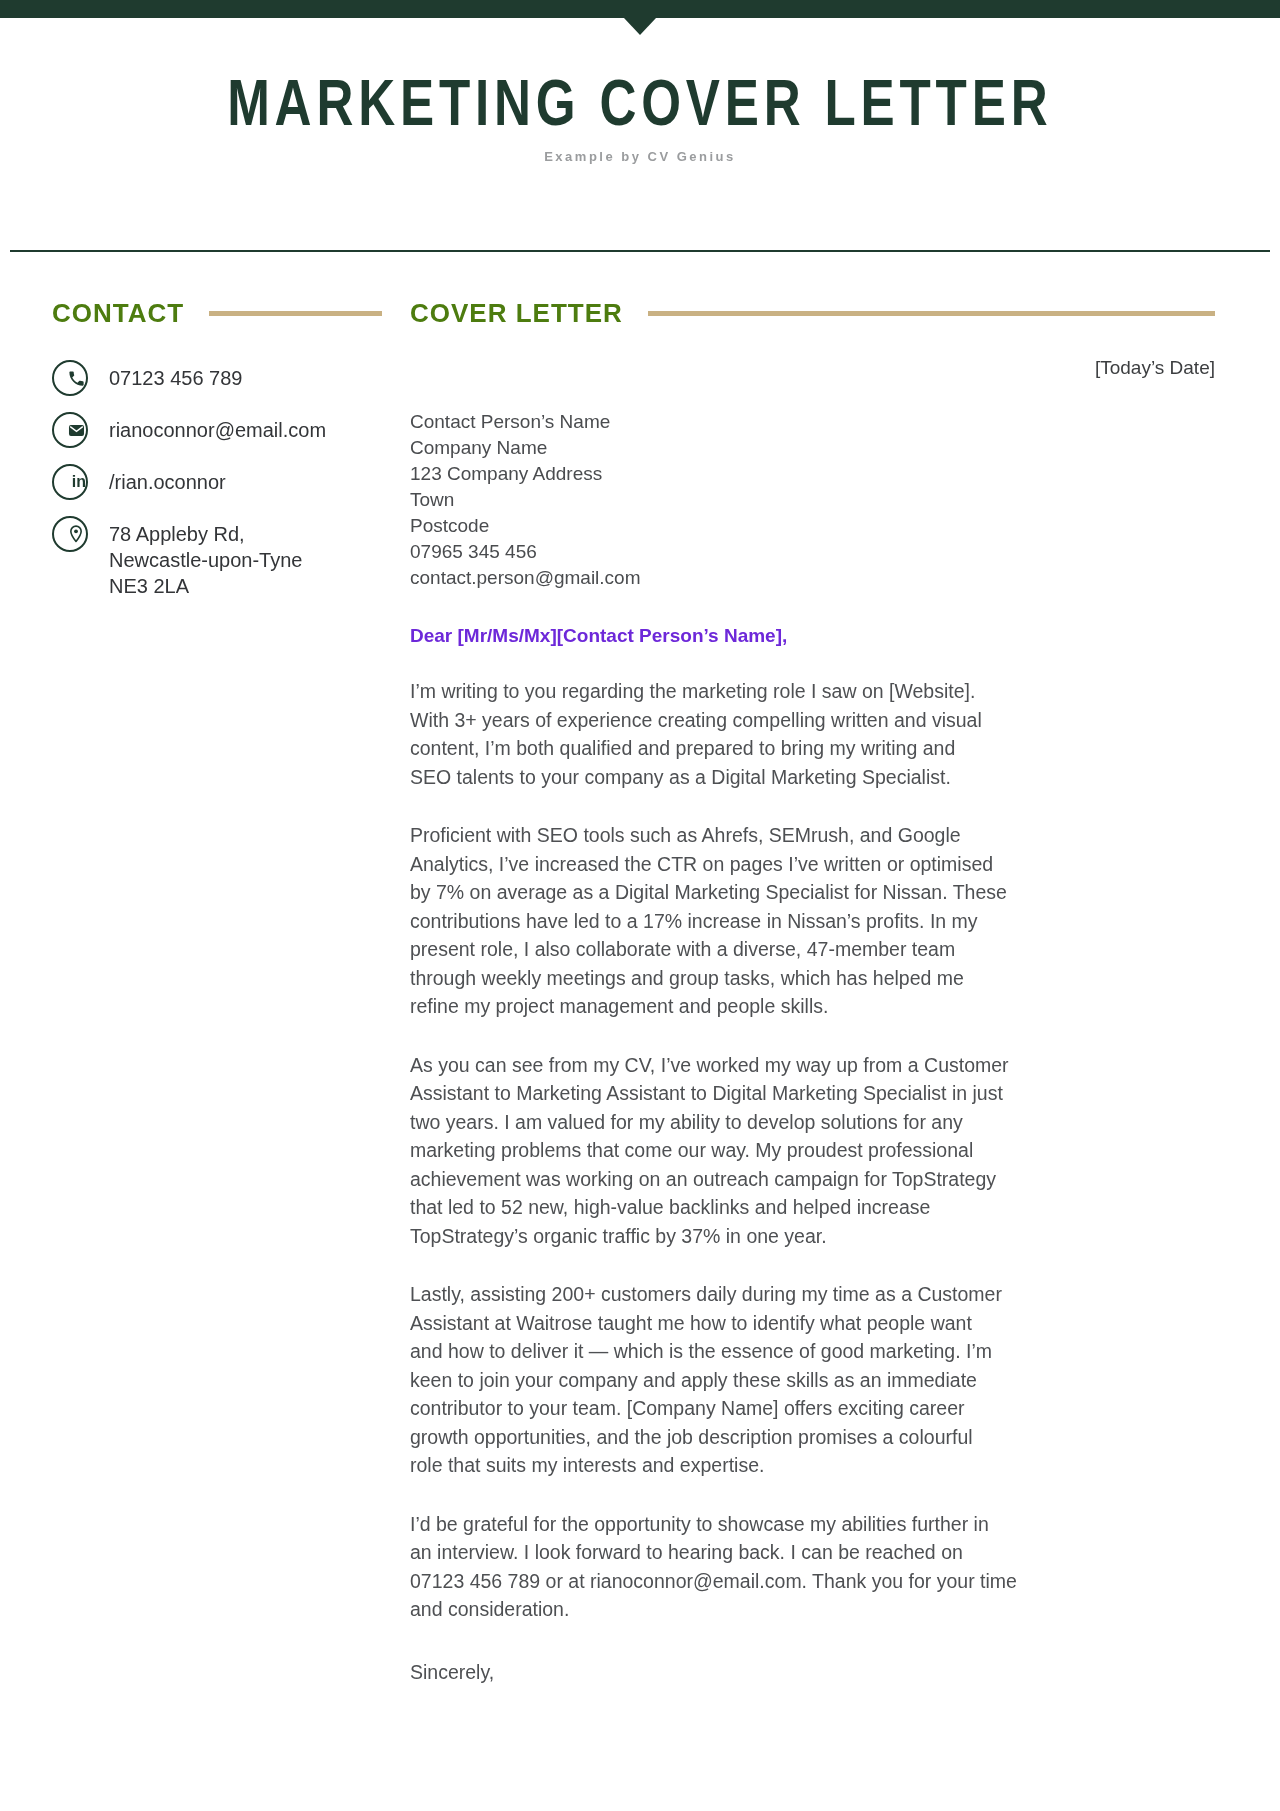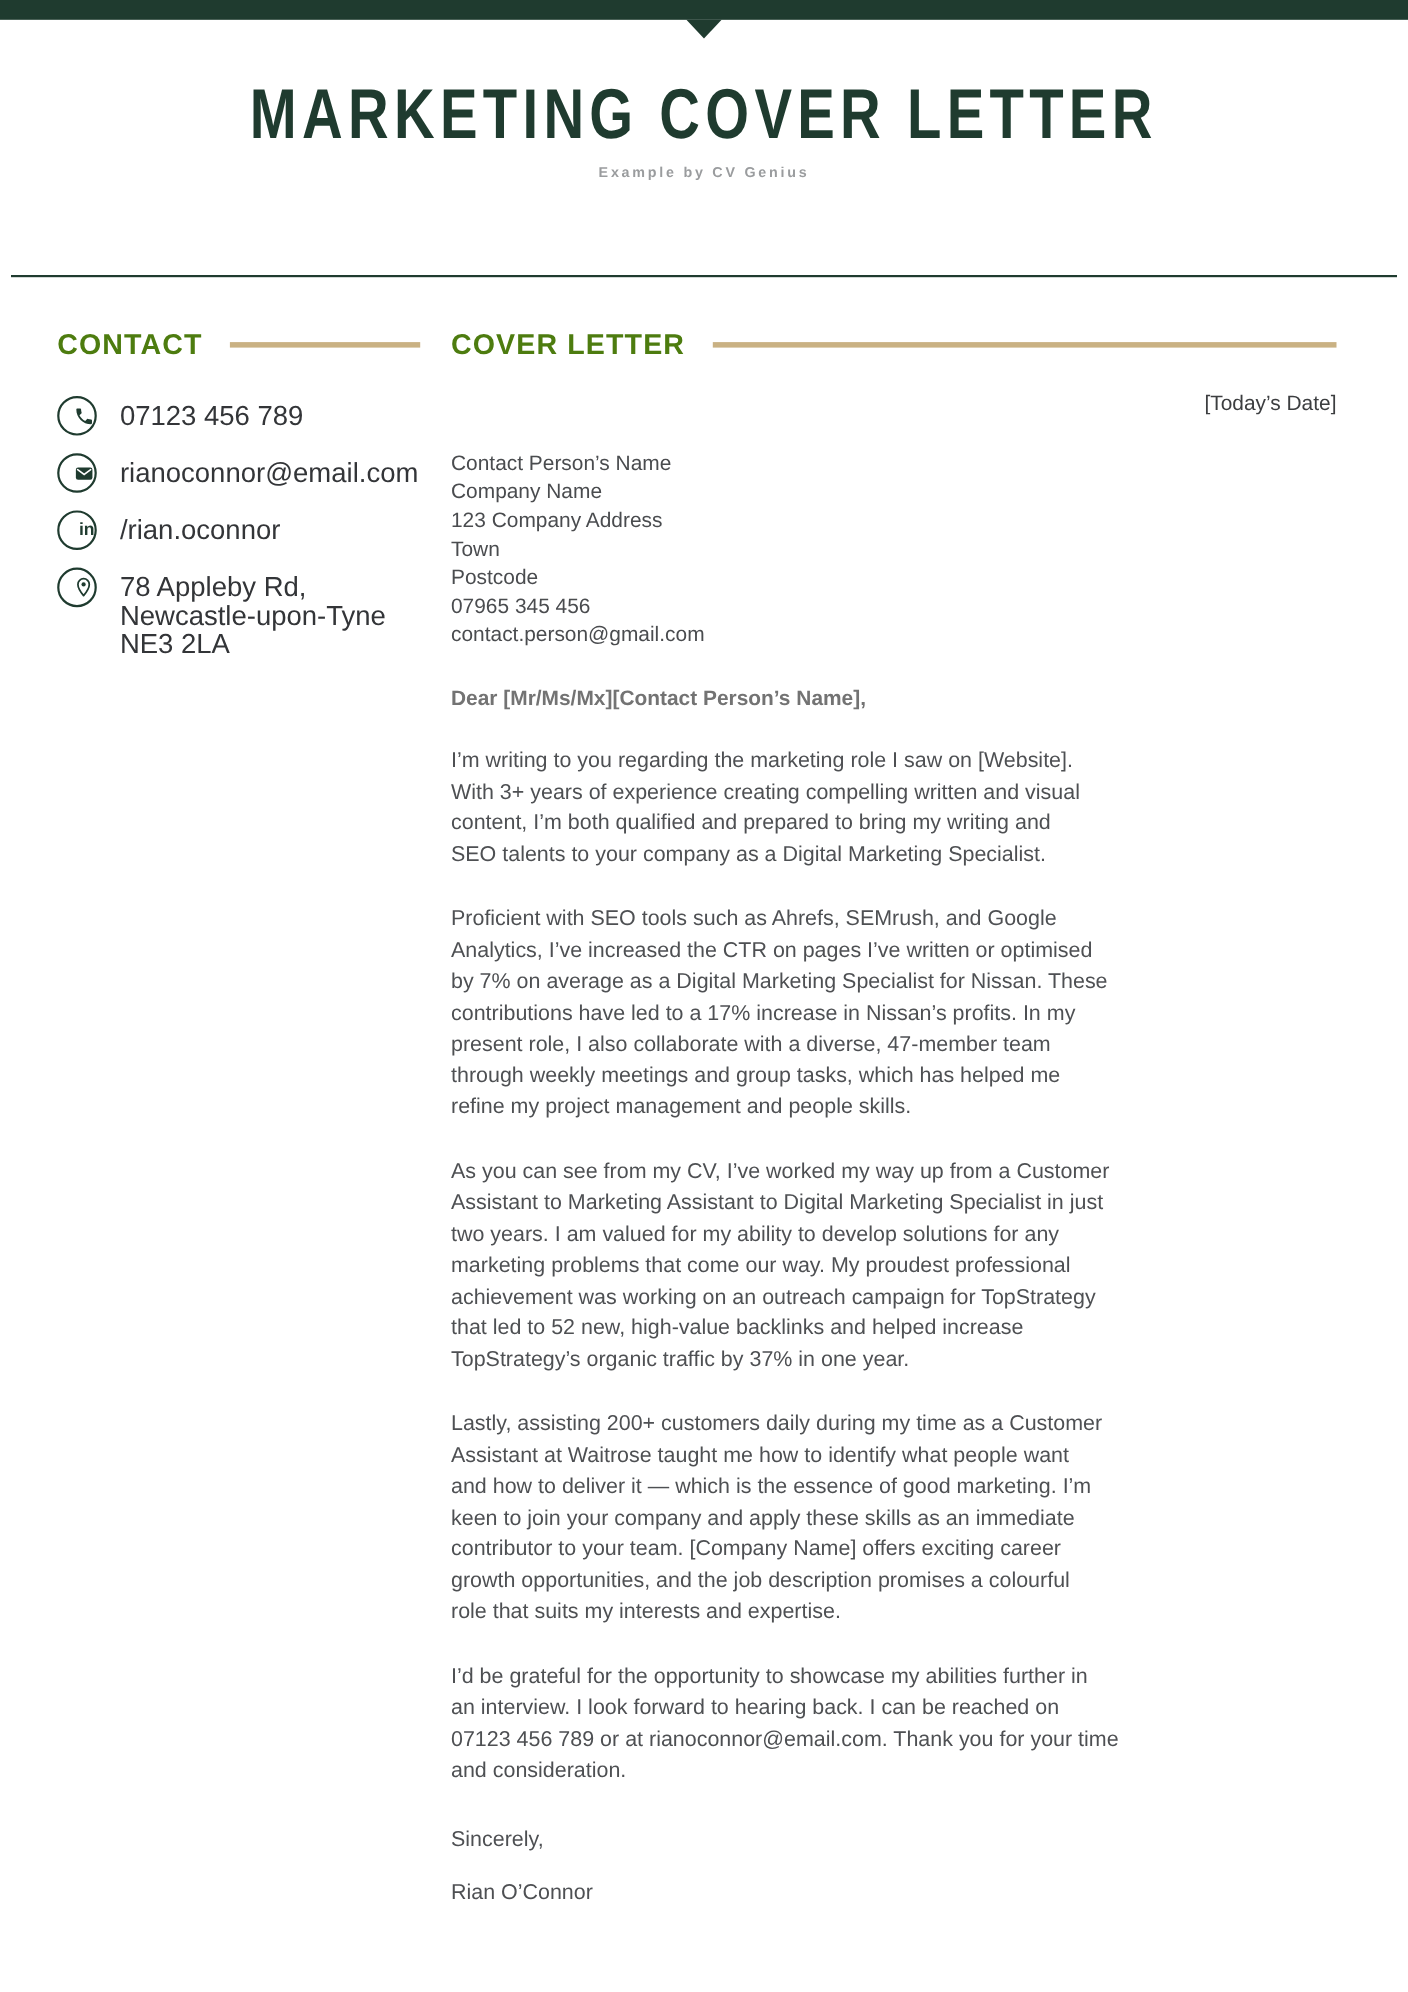--- a/index.html
+++ b/index.html
@@ -101,21 +101,21 @@
     width: 36px; height: 36px;
     flex: 0 0 36px;
     border: 2.5px solid #1f3b2f;
     border-radius: 50%;
     display: flex;
     align-items: center;
     justify-content: flex-end;
   }
   .contact-text {
     margin-left: 21px;
-    font-size: 25px;
+    font-size: 20px;
     line-height: 26px;
     color: #333538;
     white-space: pre-line;
     padding-top: 5px;
   }
   .linkedin-glyph {
     font-size: 16px;
     font-weight: 700;
     color: #1f3b2f;
     letter-spacing: 0;
@@ -135,21 +135,21 @@
     font-size: 19px;
     line-height: 26px;
     color: #4a4c4f;
     white-space: pre-line;
   }
   .salutation {
     margin-top: 34px;
     font-size: 19px;
     line-height: 22px;
     font-weight: 700;
-    color: #737373;
+    color: #6d28d9;
   }
   .letter-body p {
     margin-top: 30px;
     max-width: 660px;
     font-size: 19.5px;
     line-height: 28.5px;
     color: #4e5053;
     white-space: pre-line;
   }
   .letter-body p.first { margin-top: 30px; }
@@ -264,17 +264,16 @@
 contributor to your team. [Company Name] offers exciting career
 growth opportunities, and the job description promises a colourful
 role that suits my interests and expertise.</p>
         <p>I’d be grateful for the opportunity to showcase my abilities further in
 an interview. I look forward to hearing back. I can be reached on
 07123 456 789 or at rianoconnor@email.com. Thank you for your time
 and consideration.</p>
       </div>
 
       <div class="closing">Sincerely,</div>
-      <div class="signature">Rian O’Connor</div>
     </div>
 
   </div>
 </div>
 
 </body></html>

